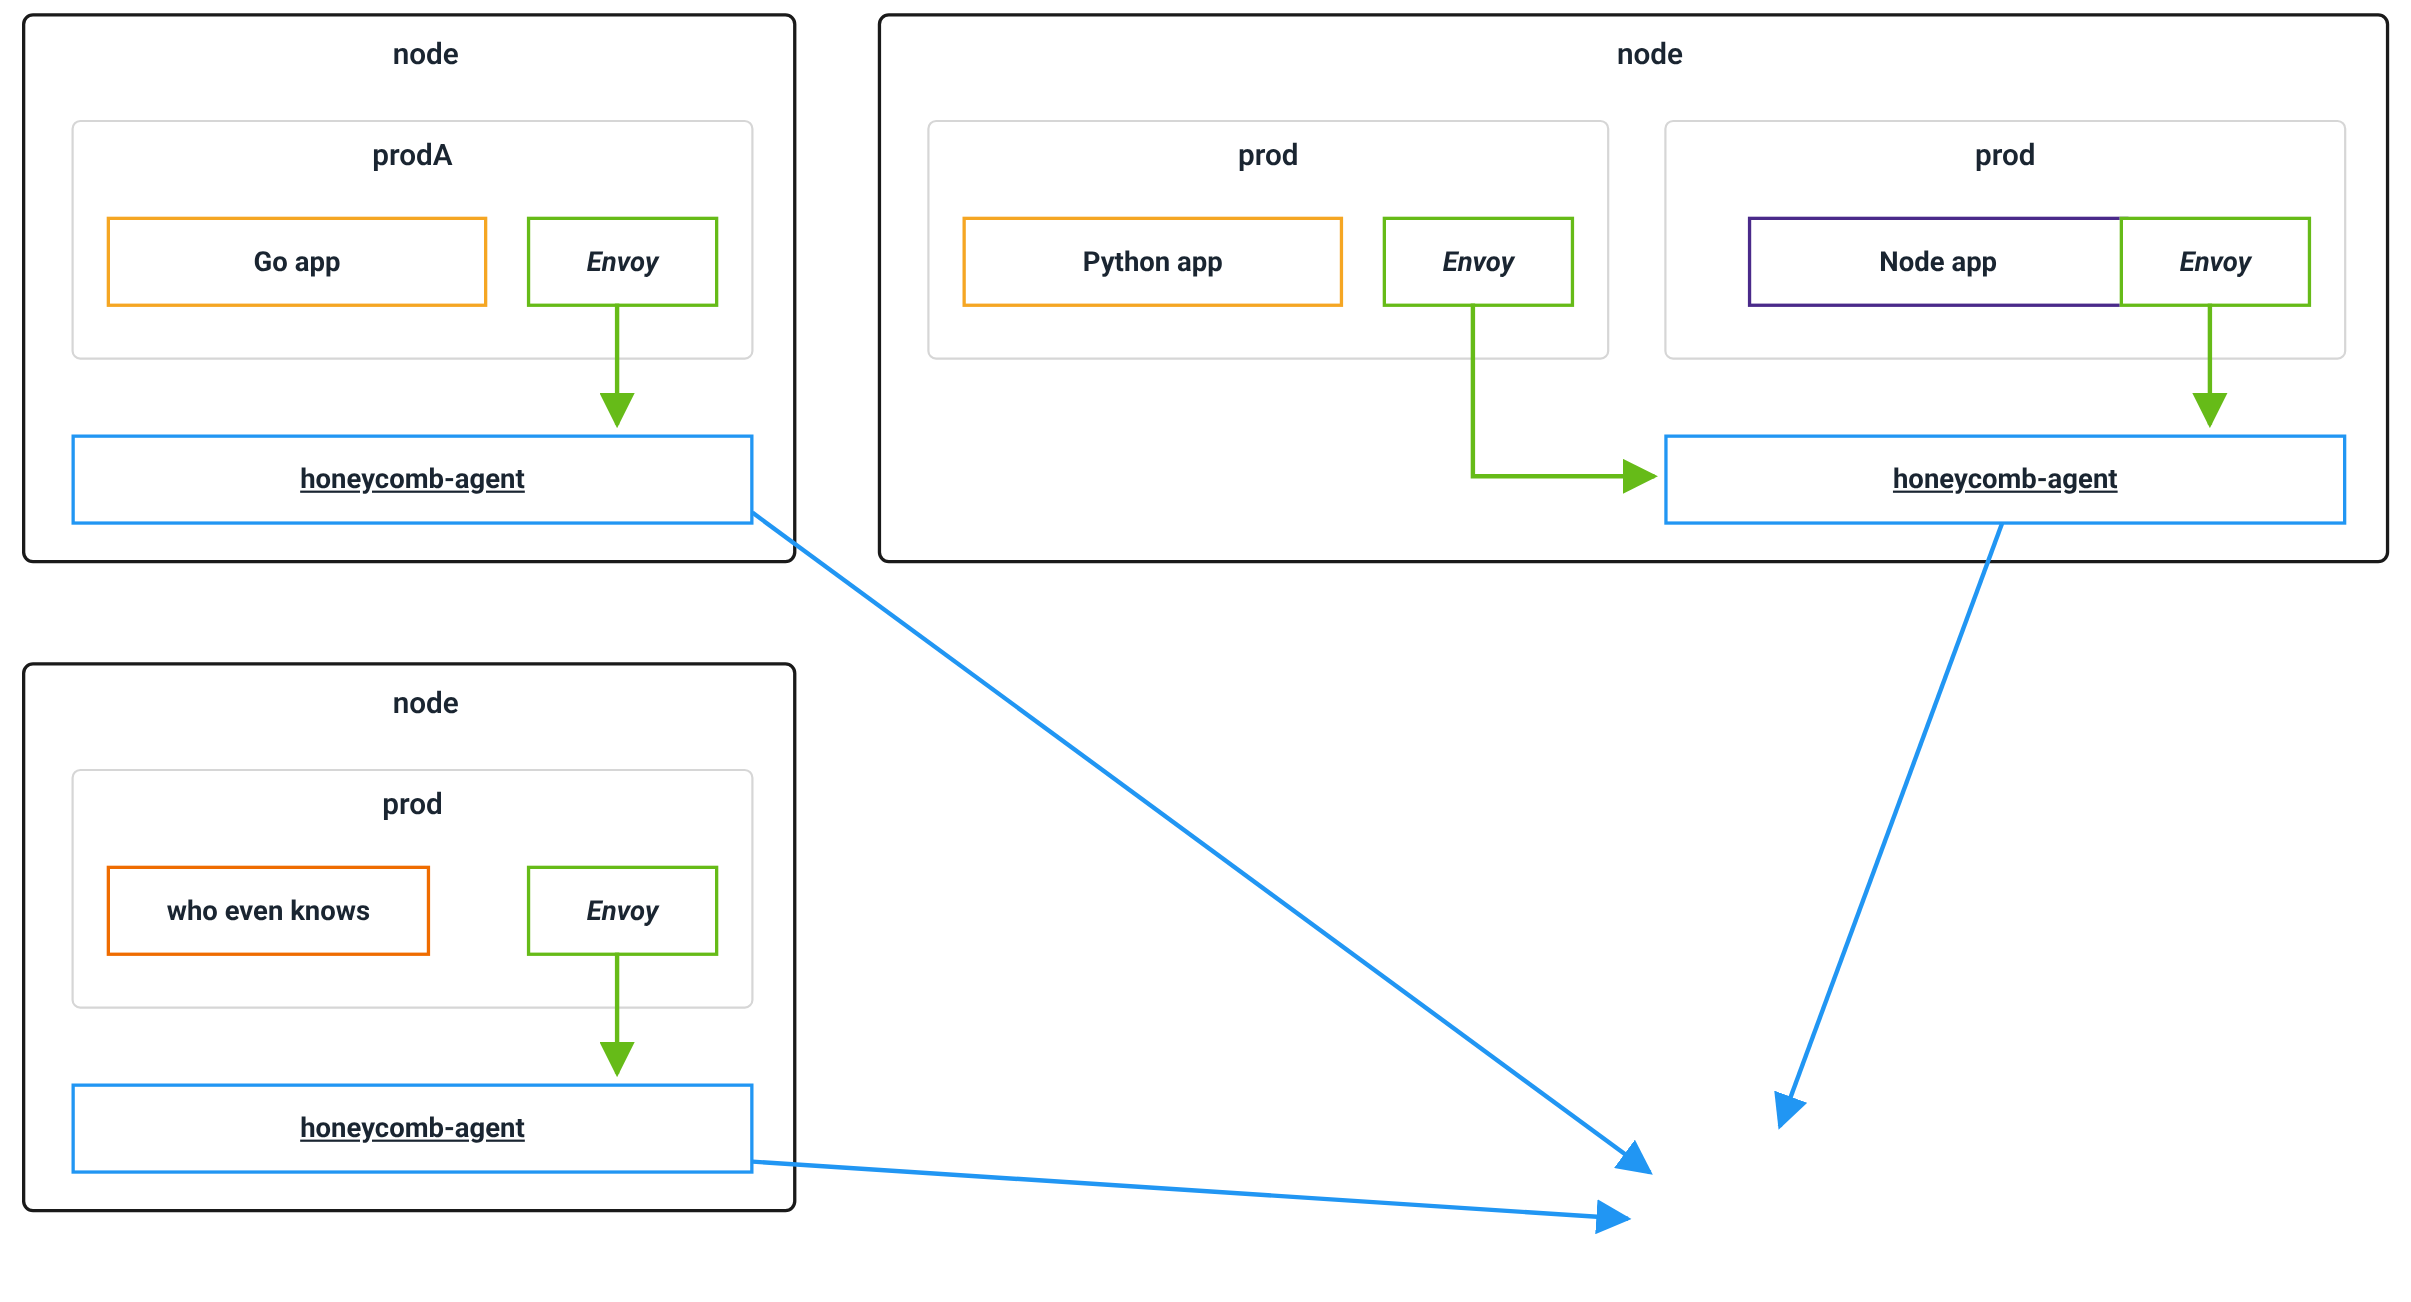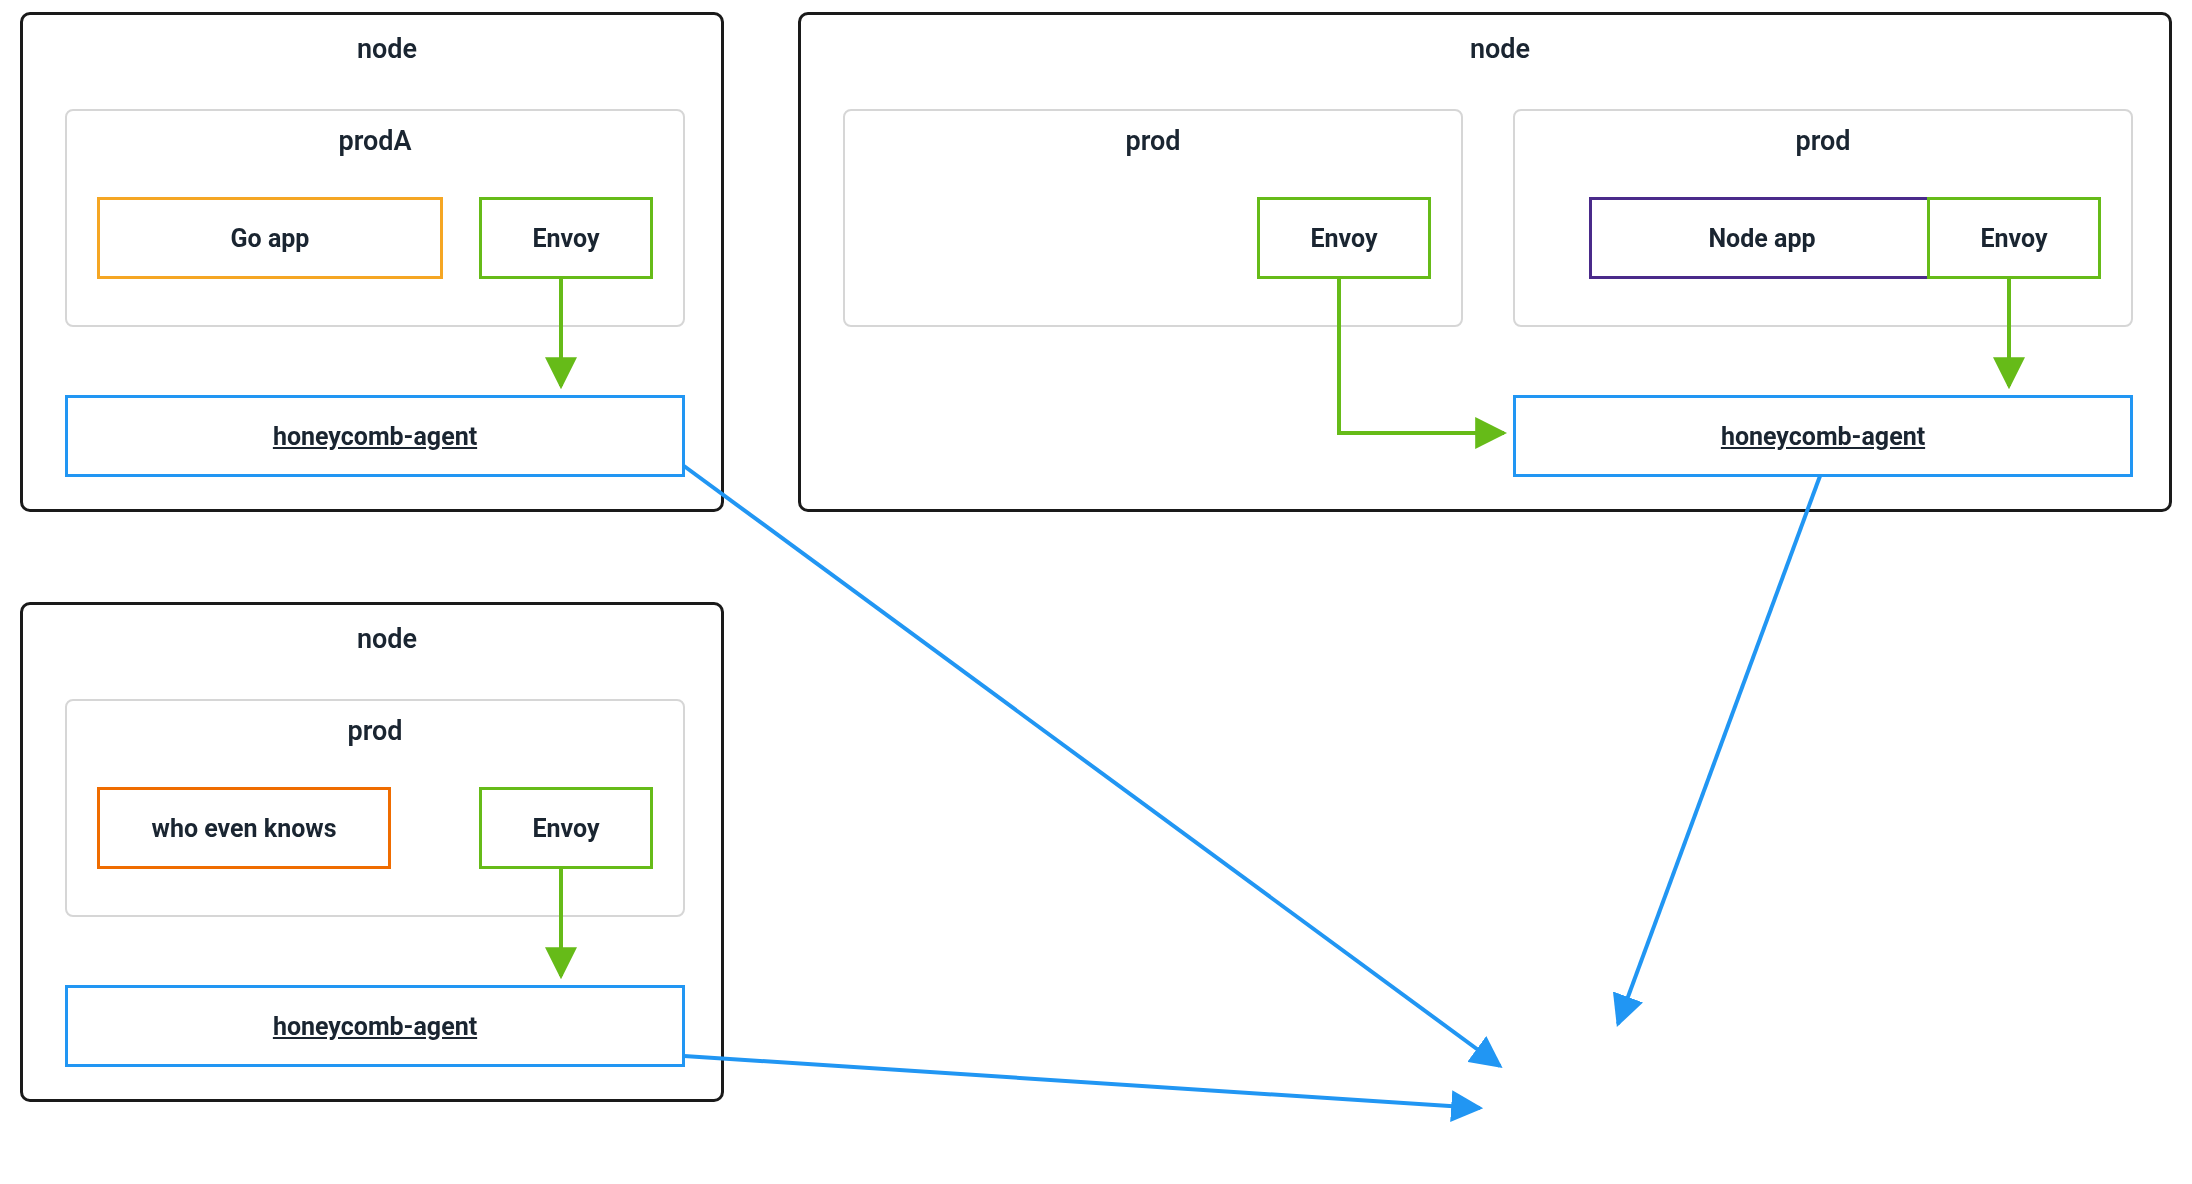--- a/index.html
+++ b/index.html
@@ -48,21 +48,21 @@
     border-radius: 0;
     display: flex;
     align-items: center;
     justify-content: center;
     font-size: 25px;
     font-weight: 700;
     color: #1a2531;
     background: #fff;
   }
   .c-orange { border-color: #f5a623; }
-  .c-green  { border-color: #66bb18; }
+  .c-green  { border-color: #66bb18; font-style: italic; }
   .c-blue   { border-color: #2196f3; text-decoration: underline; }
   .c-purple { border-color: #4a2a8a; margin-left: 44px; }
   .c-redorange { border-color: #ef6c00; }
 
   svg.overlay {
     position: absolute;
     left: 0; top: 0;
     width: 2192px; height: 1184px;
     pointer-events: none;
   }
@@ -99,20 +99,23 @@
     <div class="chip c-blue" style="left:42px; top:380px; width:620px; height:82px;">
       <span>honeycomb-agent</span>
     </div>
   </div>
 
   <div class="node-box" style="left:798px; top:12px; width:1374px; height:500px;">
     <div class="node-title">node</div>
 
     <div class="pod-box" style="left:42px; top:94px; width:620px; height:218px;">
       <div class="pod-title">prod</div>
+      <div class="chip c-orange" style="left:30px; top:86px; width:346px; height:82px;">
+        <span>Python app</span>
+      </div>
       <div class="chip c-green" style="left:412px; top:86px; width:174px; height:82px;">
         <span>Envoy</span>
       </div>
     </div>
 
     <div class="pod-box" style="left:712px; top:94px; width:620px; height:218px;">
       <div class="pod-title">prod</div>
       <div class="chip c-purple" style="left:30px; top:86px; width:346px; height:82px;">
         <span>Node app</span>
       </div>

